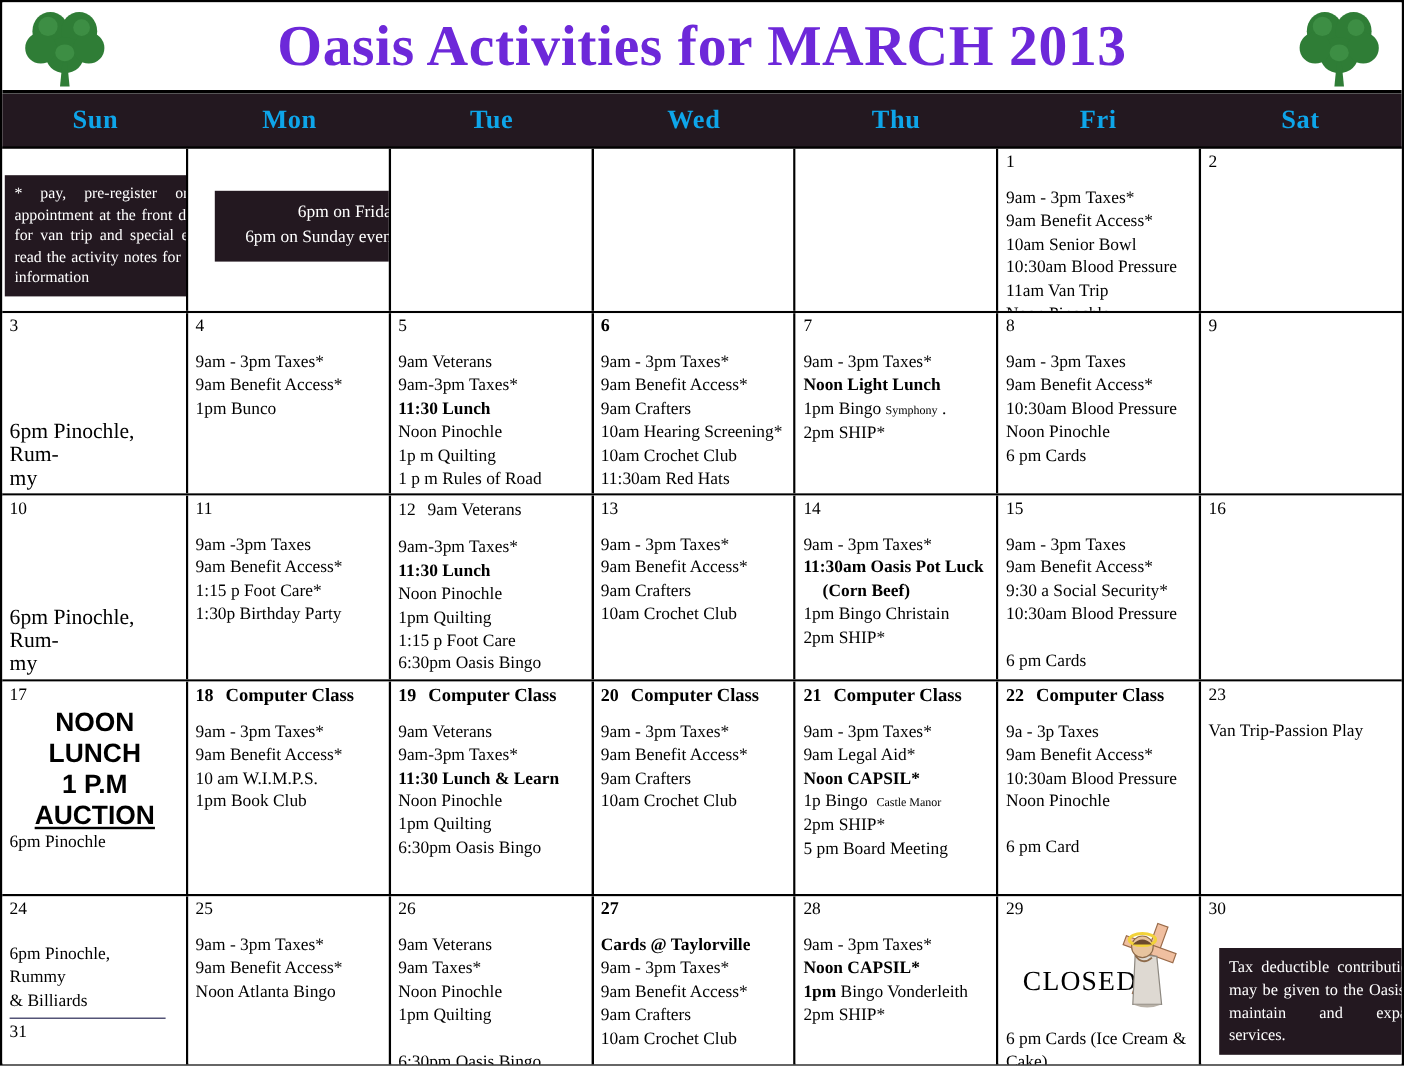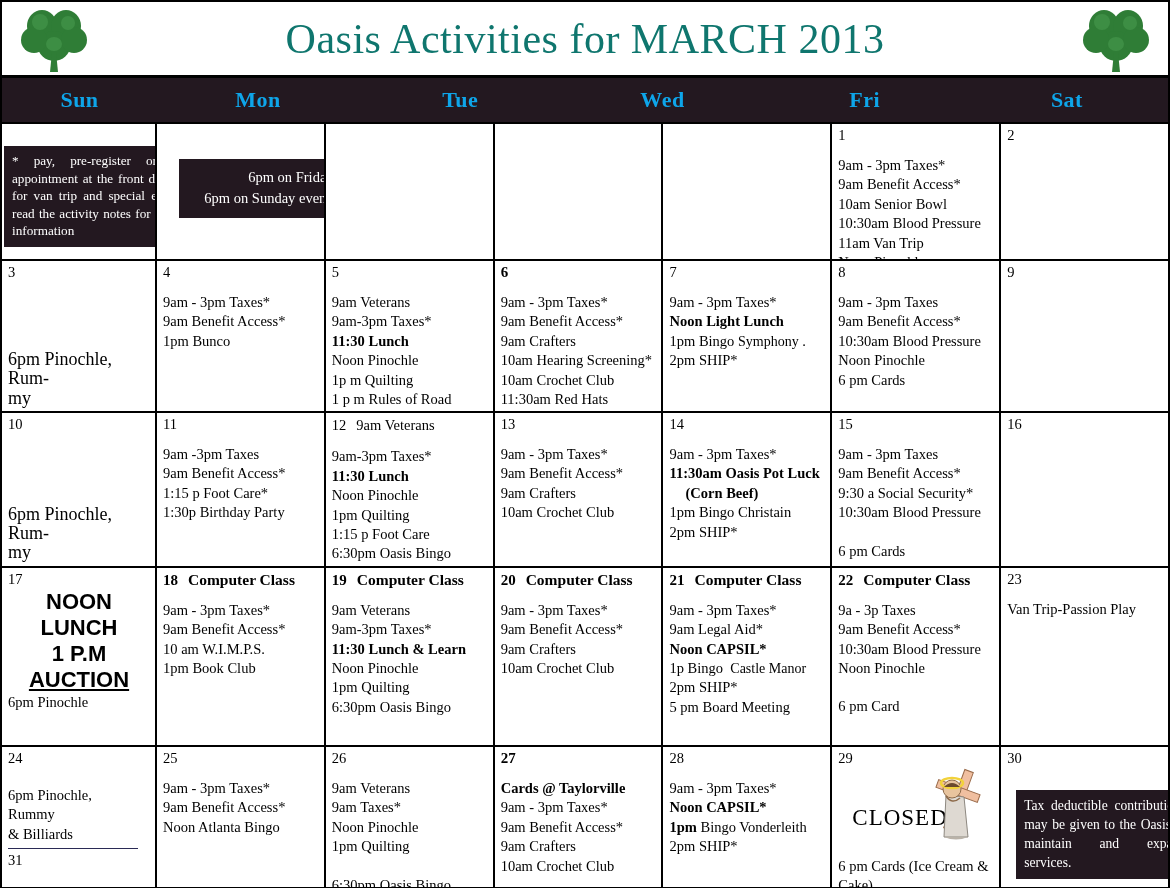--- a/index.html
+++ b/index.html
@@ -30,24 +30,24 @@
     box-sizing: border-box;
     display: flex;
     align-items: center;
     justify-content: center;
     position: relative;
     background: #fff;
     border-bottom: 3px solid #000;
   }
   #title-text {
     font-family: "Liberation Serif", "DejaVu Serif", serif;
-    font-size: 42px;
-    font-weight: normal;
+    font-size: 48px;
+    font-weight: bold;
     letter-spacing: 0.5px;
-    color: #0f766e;
+    color: #6d28d9;
     white-space: nowrap;
   }
   .shamrock {
     position: absolute;
     top: 4px;
     width: 76px;
     height: 68px;
   }
   #shamrock-left  { left: 14px; }
   #shamrock-right { right: 14px; }
@@ -124,21 +124,21 @@
     font-size: 14.5px;
     line-height: 19.4px;
     white-space: nowrap;
     font-family: "Liberation Serif", "DejaVu Serif", serif;
   }
   .ev.b { font-weight: bold; }
   .ev.indent { padding-left: 16px; }
   .ev.gap { margin-top: 19px; }
 
   .ev-mixed { font-size: 14.5px; line-height: 19.4px; white-space: nowrap; }
-  .ev-mixed .sm { font-size: 14px; }
+  .ev-mixed .sm { font-size: 10px; }
   .ev-mixed .bd { font-weight: bold; }
 
   
   .ev-bottom {
     position: absolute;
     left: 6px;
     right: 5px;
     bottom: 3px;
     font-size: 18px;
     line-height: 19.4px;
@@ -259,20 +259,21 @@
         <ellipse cx="38" cy="38" rx="8" ry="7"></ellipse>
       </g>
     </svg>
   </div>
 
   <div id="weekday-header">
     <div class="weekday-cell sun">Sun</div>
     <div class="weekday-cell">Mon</div>
     <div class="weekday-cell">Tue</div>
     <div class="weekday-cell">Wed</div>
+    <div class="weekday-cell">Thu</div>
     <div class="weekday-cell">Fri</div>
     <div class="weekday-cell">Sat</div>
   </div>
 
   <div id="weeks">
       <div class="week-row w0">
         <div class="day-cell sun">
           <div class="note-box" id="note-register">* pay, pre-register or make an appointment at the front desk 732-6132 for van trip and  special events.  Please read the activity notes for more detailed information</div>
         </div>
         <div class="day-cell">

